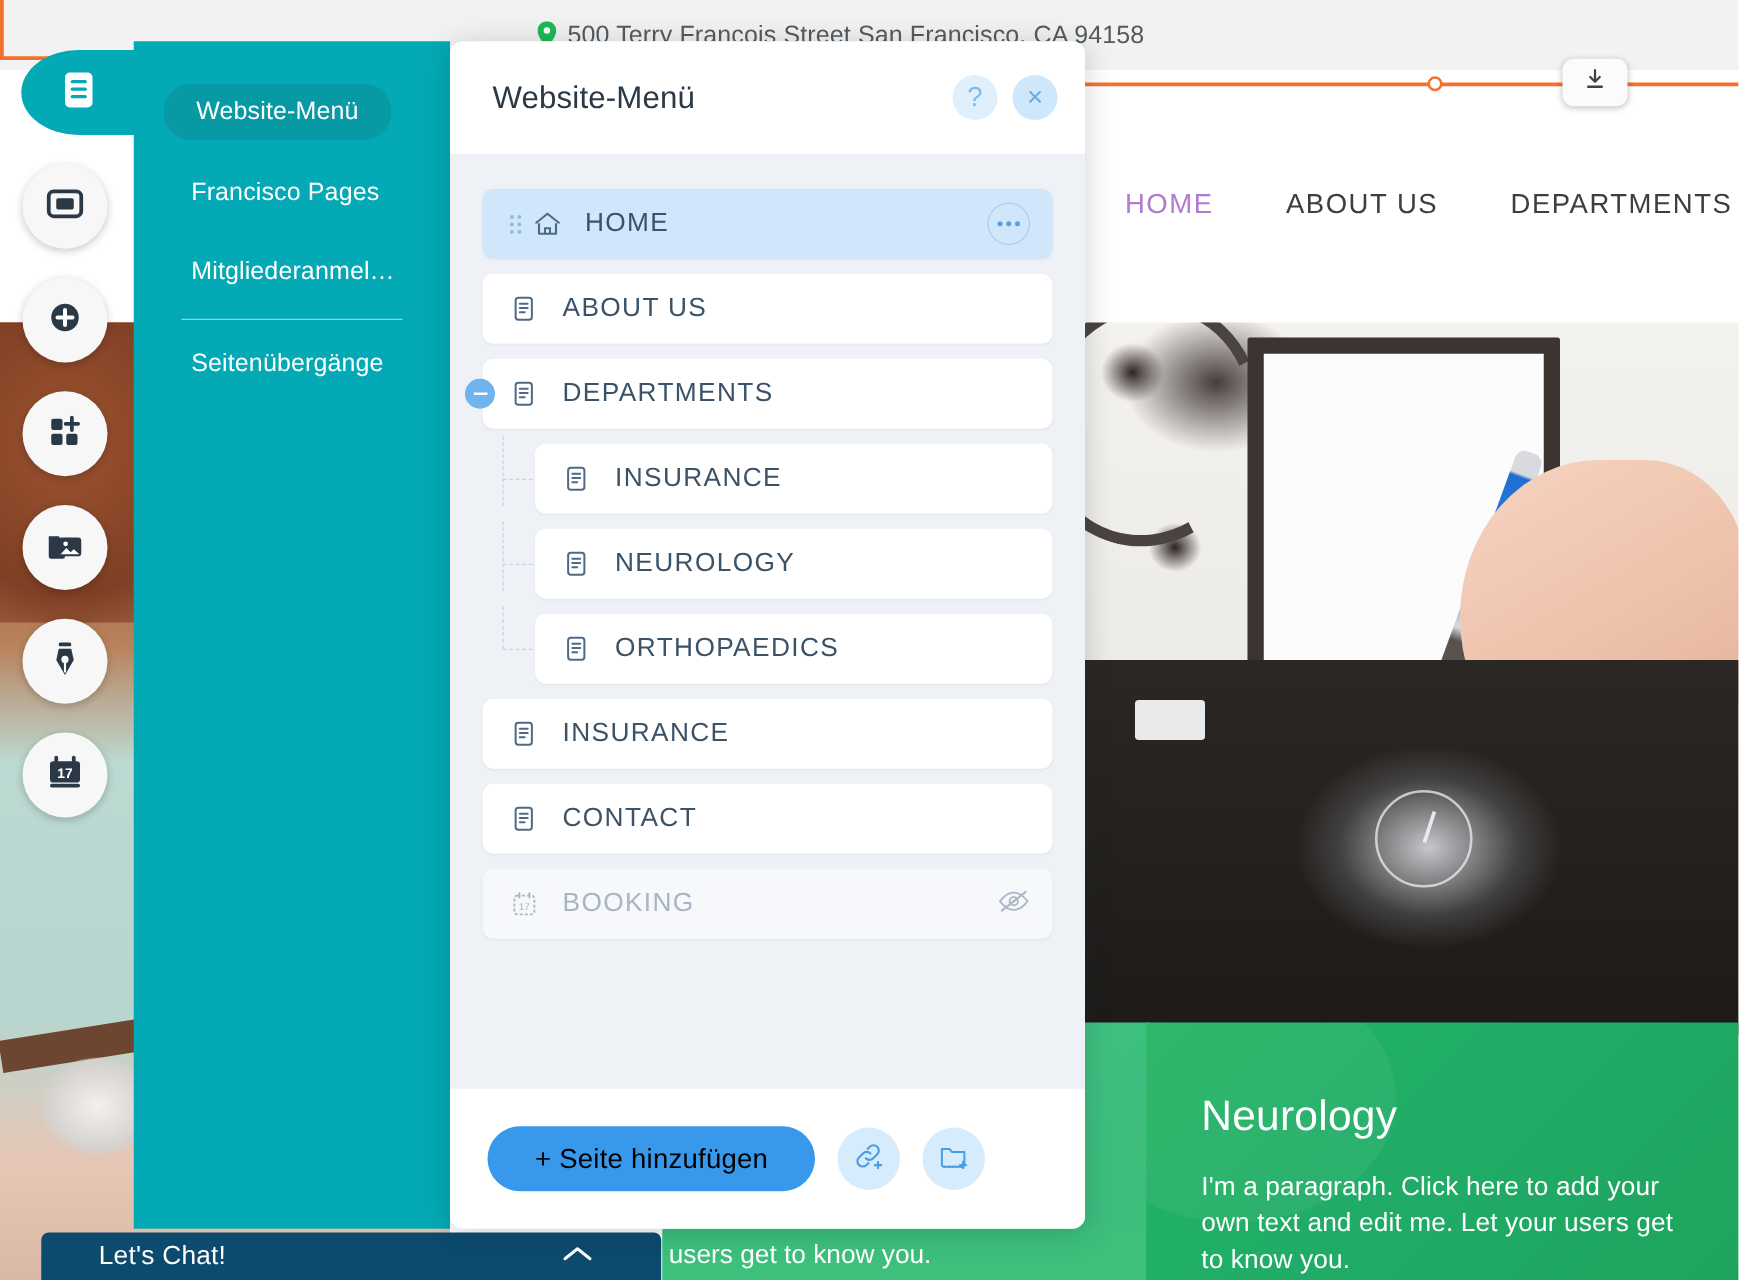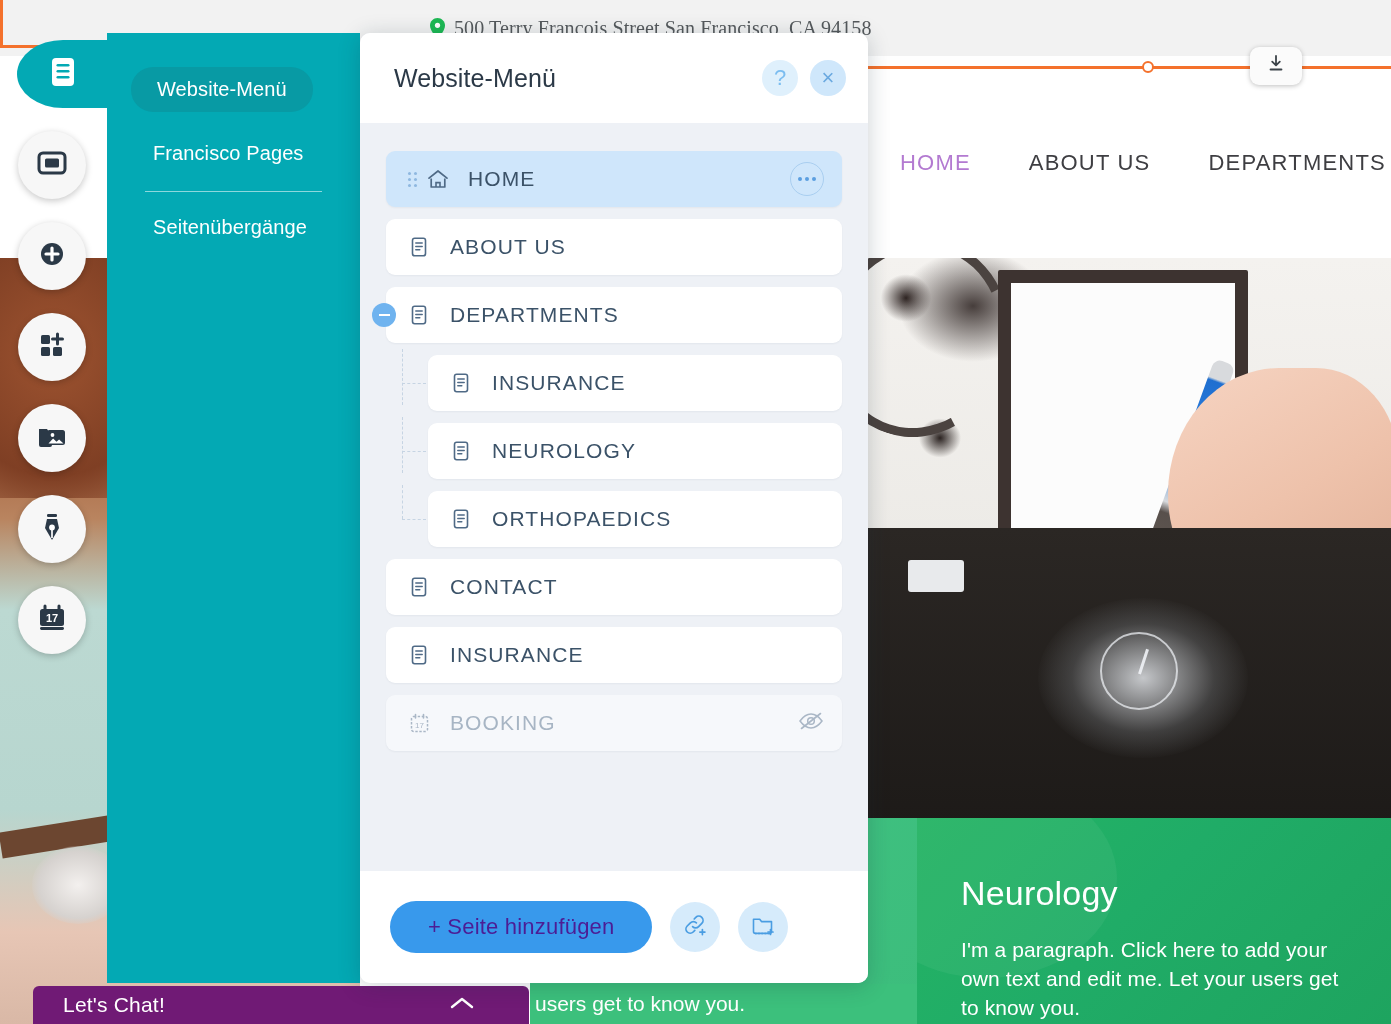--- a/index.html
+++ b/index.html
@@ -12,21 +12,21 @@
 
   #stage { position: relative; width: 1391px; height: 1024px; overflow: hidden; background: #fff; }
 
   
   .canvas { position: absolute; inset: 0; background: #ffffff; }
 
   .site-topbar {
     position: absolute; left: 0; top: 0; width: 1391px; height: 56px;
     background: #f2f2f2; display: flex; align-items: center;
   }
-  .addr { display: flex; align-items: center; gap: 9px; margin-left: 430px; font-family: Liberation Serif, serif; }
+  .addr { display: flex; gap: 9px; margin-left: 430px; }
   .pin-icon { width: 15px; height: 21px; position: relative; flex: 0 0 auto; }
   .pin-icon svg { display: block; }
   .addr-text { font-size: 20px; color: #55595c; letter-spacing: .1px; white-space: nowrap; }
 
   
   .sel-line {
     position: absolute; left: 400px; top: 66px; width: 991px; height: 3px;
     background: #f4712c;
   }
   .sel-handle {
@@ -142,22 +142,22 @@
     background: #3cc07c; color: #fff; font-size: 21px; padding-left: 5px; line-height: 40px;
   }
   .mid-green-bg {
     position: absolute; left: 530px; top: 818px; width: 390px; height: 206px;
     background: linear-gradient(135deg,#41c383 0%, #3cbd7c 100%);
   }
 
   
   .chat-bar {
     position: absolute; left: 33px; top: 986px; width: 496px; height: 38px;
-    background: #701a75; color: #fff; display: flex; align-items: center;
-    padding: 0 24px 0 30px; border-radius: 6px 6px 0 0;
+    background: #0c4a6e; color: #fff; display: flex; align-items: center;
+    padding: 0 24px 0 46px; border-radius: 6px 6px 0 0;
   }
   .chat-bar .lbl { font-size: 21px; letter-spacing: .2px; }
   .chat-bar .chev { margin-left: auto; margin-right: 30px; }
 
   
   .rail { position: absolute; left: 18px; top: 40px; width: 70px; }
   .rail-btn {
     width: 68px; height: 68px; border-radius: 50%; background: #f7f7f7;
     display: flex; align-items: center; justify-content: center;
     box-shadow: 0 2px 7px rgba(0,0,0,.22); margin-bottom: 23px; color: #2b3947;
@@ -245,21 +245,21 @@
   .tree-elbow {
     position: absolute; left: 16px; top: 28px; width: 24px; height: 1px;
     border-top: 1px dashed #c6d4e3;
   }
 
   .dlg-foot {
     height: 112px; background: #fff; display: flex; align-items: center;
     padding: 0 30px; flex: 0 0 auto; gap: 18px;
   }
   .add-page-btn {
-    background: #3899ec; color: #4c1d95; border: none; border-radius: 26px;
+    background: #3899ec; color: #000000; border: none; border-radius: 26px;
     height: 52px; padding: 0 38px; font-size: 22px; letter-spacing: .2px;
     font-family: inherit; cursor: pointer;
   }
   .foot-circ {
     width: 50px; height: 50px; border-radius: 50%; background: #d6ebfb;
     display: flex; align-items: center; justify-content: center; color: #4a9de2;
   }
 </style>
 </head>
 <body>
@@ -406,20 +406,21 @@
             <rect x="4" y="25" width="24" height="3" rx="1.4" fill="#2b3947"></rect>
             <text x="16" y="20" font-size="11" font-family="Liberation Sans, sans-serif" font-weight="bold" fill="#ffffff" text-anchor="middle">17</text>
           </svg>
       </span>
     </div>
   </div>
 
   <div class="teal-panel">
     <div class="tp-item sel">Website-Menü</div>
     <div class="tp-item">Francisco Pages</div>
+    <div class="tp-item">Mitgliederanmel…</div>
     <div class="tp-divider"></div>
     <div class="tp-item">Seitenübergänge</div>
   </div>
 
   <div class="dialog">
 
     <div class="dlg-head">
       <span class="dlg-title">Website-Menü</span>
       <span class="spacer"></span>
       <span class="circ-btn">?</span>
@@ -525,33 +526,33 @@
       </div>
 
       <div class="row-wrap">
         <div class="row">
           <span class="ico">
             <svg width="22" height="22" viewBox="0 0 22 22">
                 <rect x="4.5" y="2.2" width="13" height="17.6" rx="2.2" fill="none" stroke="#4f6a86" stroke-width="1.6"></rect>
                 <path d="M7.8 7h6.4M7.8 10.4h6.4M7.8 13.8h4" stroke="#4f6a86" stroke-width="1.5" stroke-linecap="round"></path>
               </svg>
           </span>
-          <span class="lbl">CONTACT</span>
+          <span class="lbl">INSURANCE</span>
         </div>
       </div>
 
       <div class="row-wrap">
         <div class="row">
           <span class="ico">
             <svg width="22" height="22" viewBox="0 0 22 22">
                 <rect x="4.5" y="2.2" width="13" height="17.6" rx="2.2" fill="none" stroke="#4f6a86" stroke-width="1.6"></rect>
                 <path d="M7.8 7h6.4M7.8 10.4h6.4M7.8 13.8h4" stroke="#4f6a86" stroke-width="1.5" stroke-linecap="round"></path>
               </svg>
           </span>
-          <span class="lbl">INSURANCE</span>
+          <span class="lbl">CONTACT</span>
         </div>
       </div>
 
       <div class="row-wrap">
         <div class="row disabled">
           <span class="ico">
             <svg width="23" height="23" viewBox="0 0 23 23">
                 <rect x="3.5" y="4.5" width="16" height="15" rx="2.2" fill="none" stroke="#aab7c6" stroke-width="1.5" stroke-dasharray="2.4 1.6"></rect>
                 <path d="M7.5 2.5v3.4M15.5 2.5v3.4" stroke="#aab7c6" stroke-width="1.6" stroke-linecap="round"></path>
                 <text x="11.5" y="16" font-size="8" font-family="Liberation Sans, sans-serif" fill="#aab7c6" text-anchor="middle">17</text>

